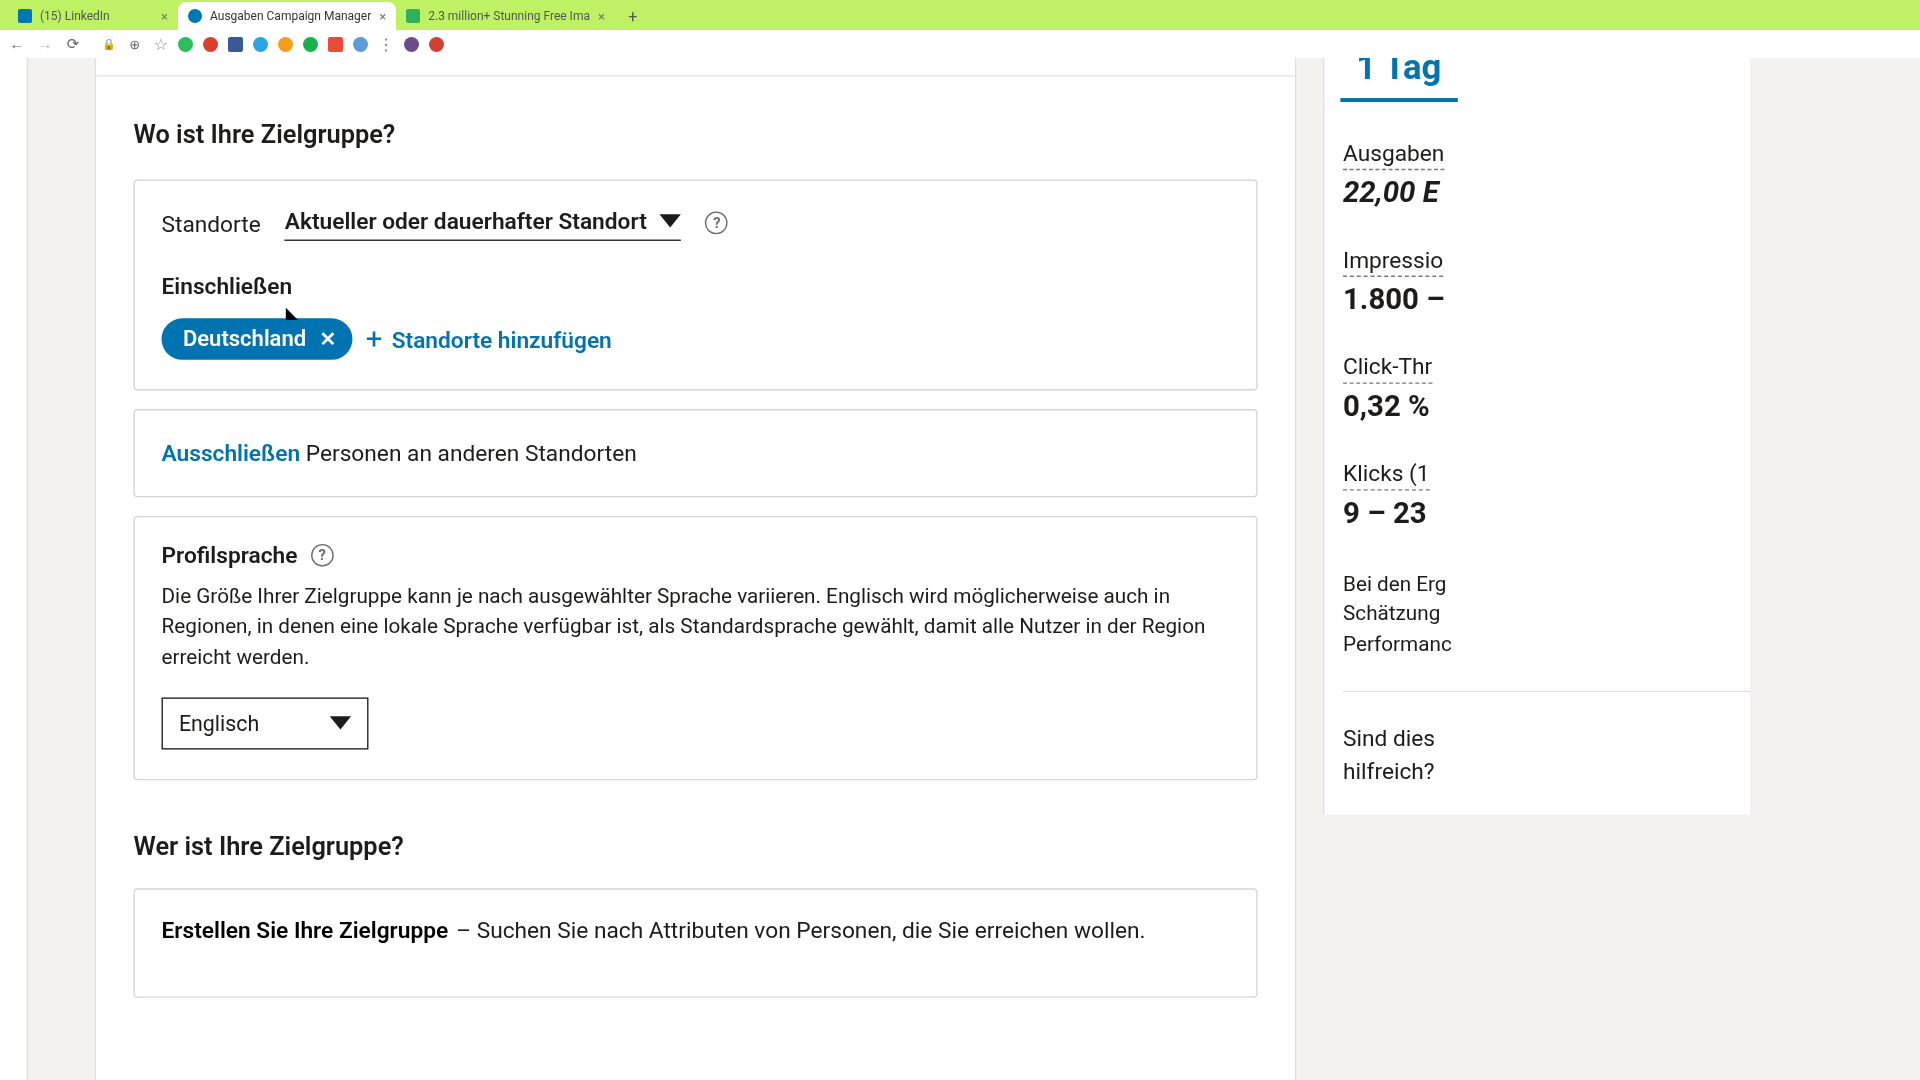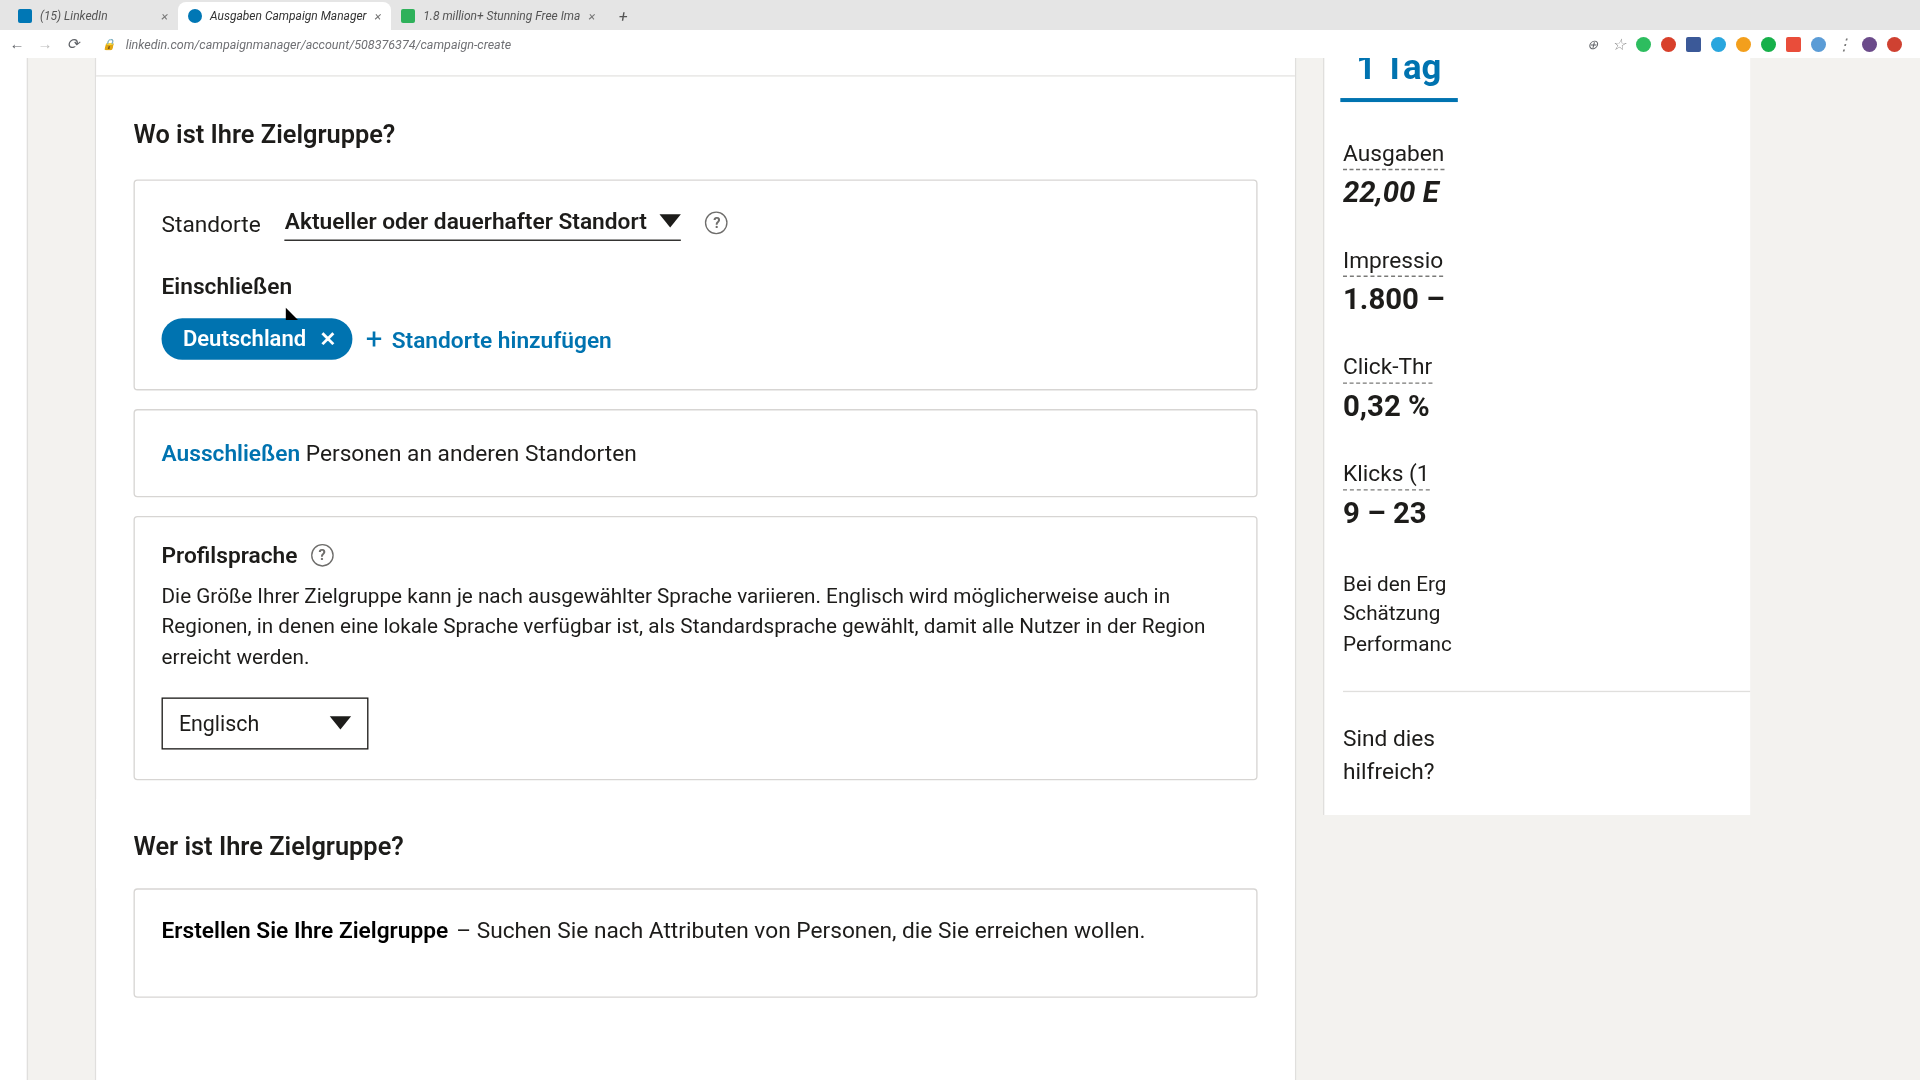--- a/index.html
+++ b/index.html
@@ -10,23 +10,22 @@
     width: 1920px;
     height: 1080px;
     position: relative;
     transform-origin: top left;
   }
 
   
   .browser-chrome {
     position: relative;
     height: 58px;
-    background: #e5e5e5;
+    background: #bef264;
     border-bottom: 1px solid #c3c5c8;
-    font-style: italic;
   }
   .tab-strip {
     display: flex;
     align-items: flex-end;
     height: 30px;
     padding-left: 8px;
   }
   .tab {
     display: flex;
     align-items: center;
@@ -382,31 +381,30 @@
       <span>(15) LinkedIn</span>
       <span class="close">×</span>
     </div>
     <div class="tab active">
       <div class="favicon" style="background:#0077b5;border-radius:50%"></div>
       <span>Ausgaben Campaign Manager</span>
       <span class="close">×</span>
     </div>
     <div class="tab">
       <div class="favicon" style="background:#2eb15a"></div>
-      <span>1.8 million+ Stunning Free Ima</span>
+      <span>2.3 million+ Stunning Free Ima</span>
       <span class="close">×</span>
     </div>
     <div class="new-tab">+</div>
   </div>
   <div class="address-row">
     <span class="nav-btn">←</span>
     <span class="nav-btn disabled">→</span>
     <span class="nav-btn">⟳</span>
     <span class="lock-icon">🔒</span>
-    <span class="url">linkedin.com/campaignmanager/account/508376374/campaign-create</span>
     <div class="ext-icons">
       <span class="nav-btn" style="font-size:13px">⊕</span>
       <span style="color:#888">☆</span>
       <div class="ext" style="background:#2dbd5f"></div>
       <div class="ext" style="background:#d8402b"></div>
       <div class="ext square" style="background:#3b5998"></div>
       <div class="ext" style="background:#29a6de"></div>
       <div class="ext" style="background:#f39f1c"></div>
       <div class="ext" style="background:#17b04a"></div>
       <div class="ext square" style="background:#e94d3a"></div>

